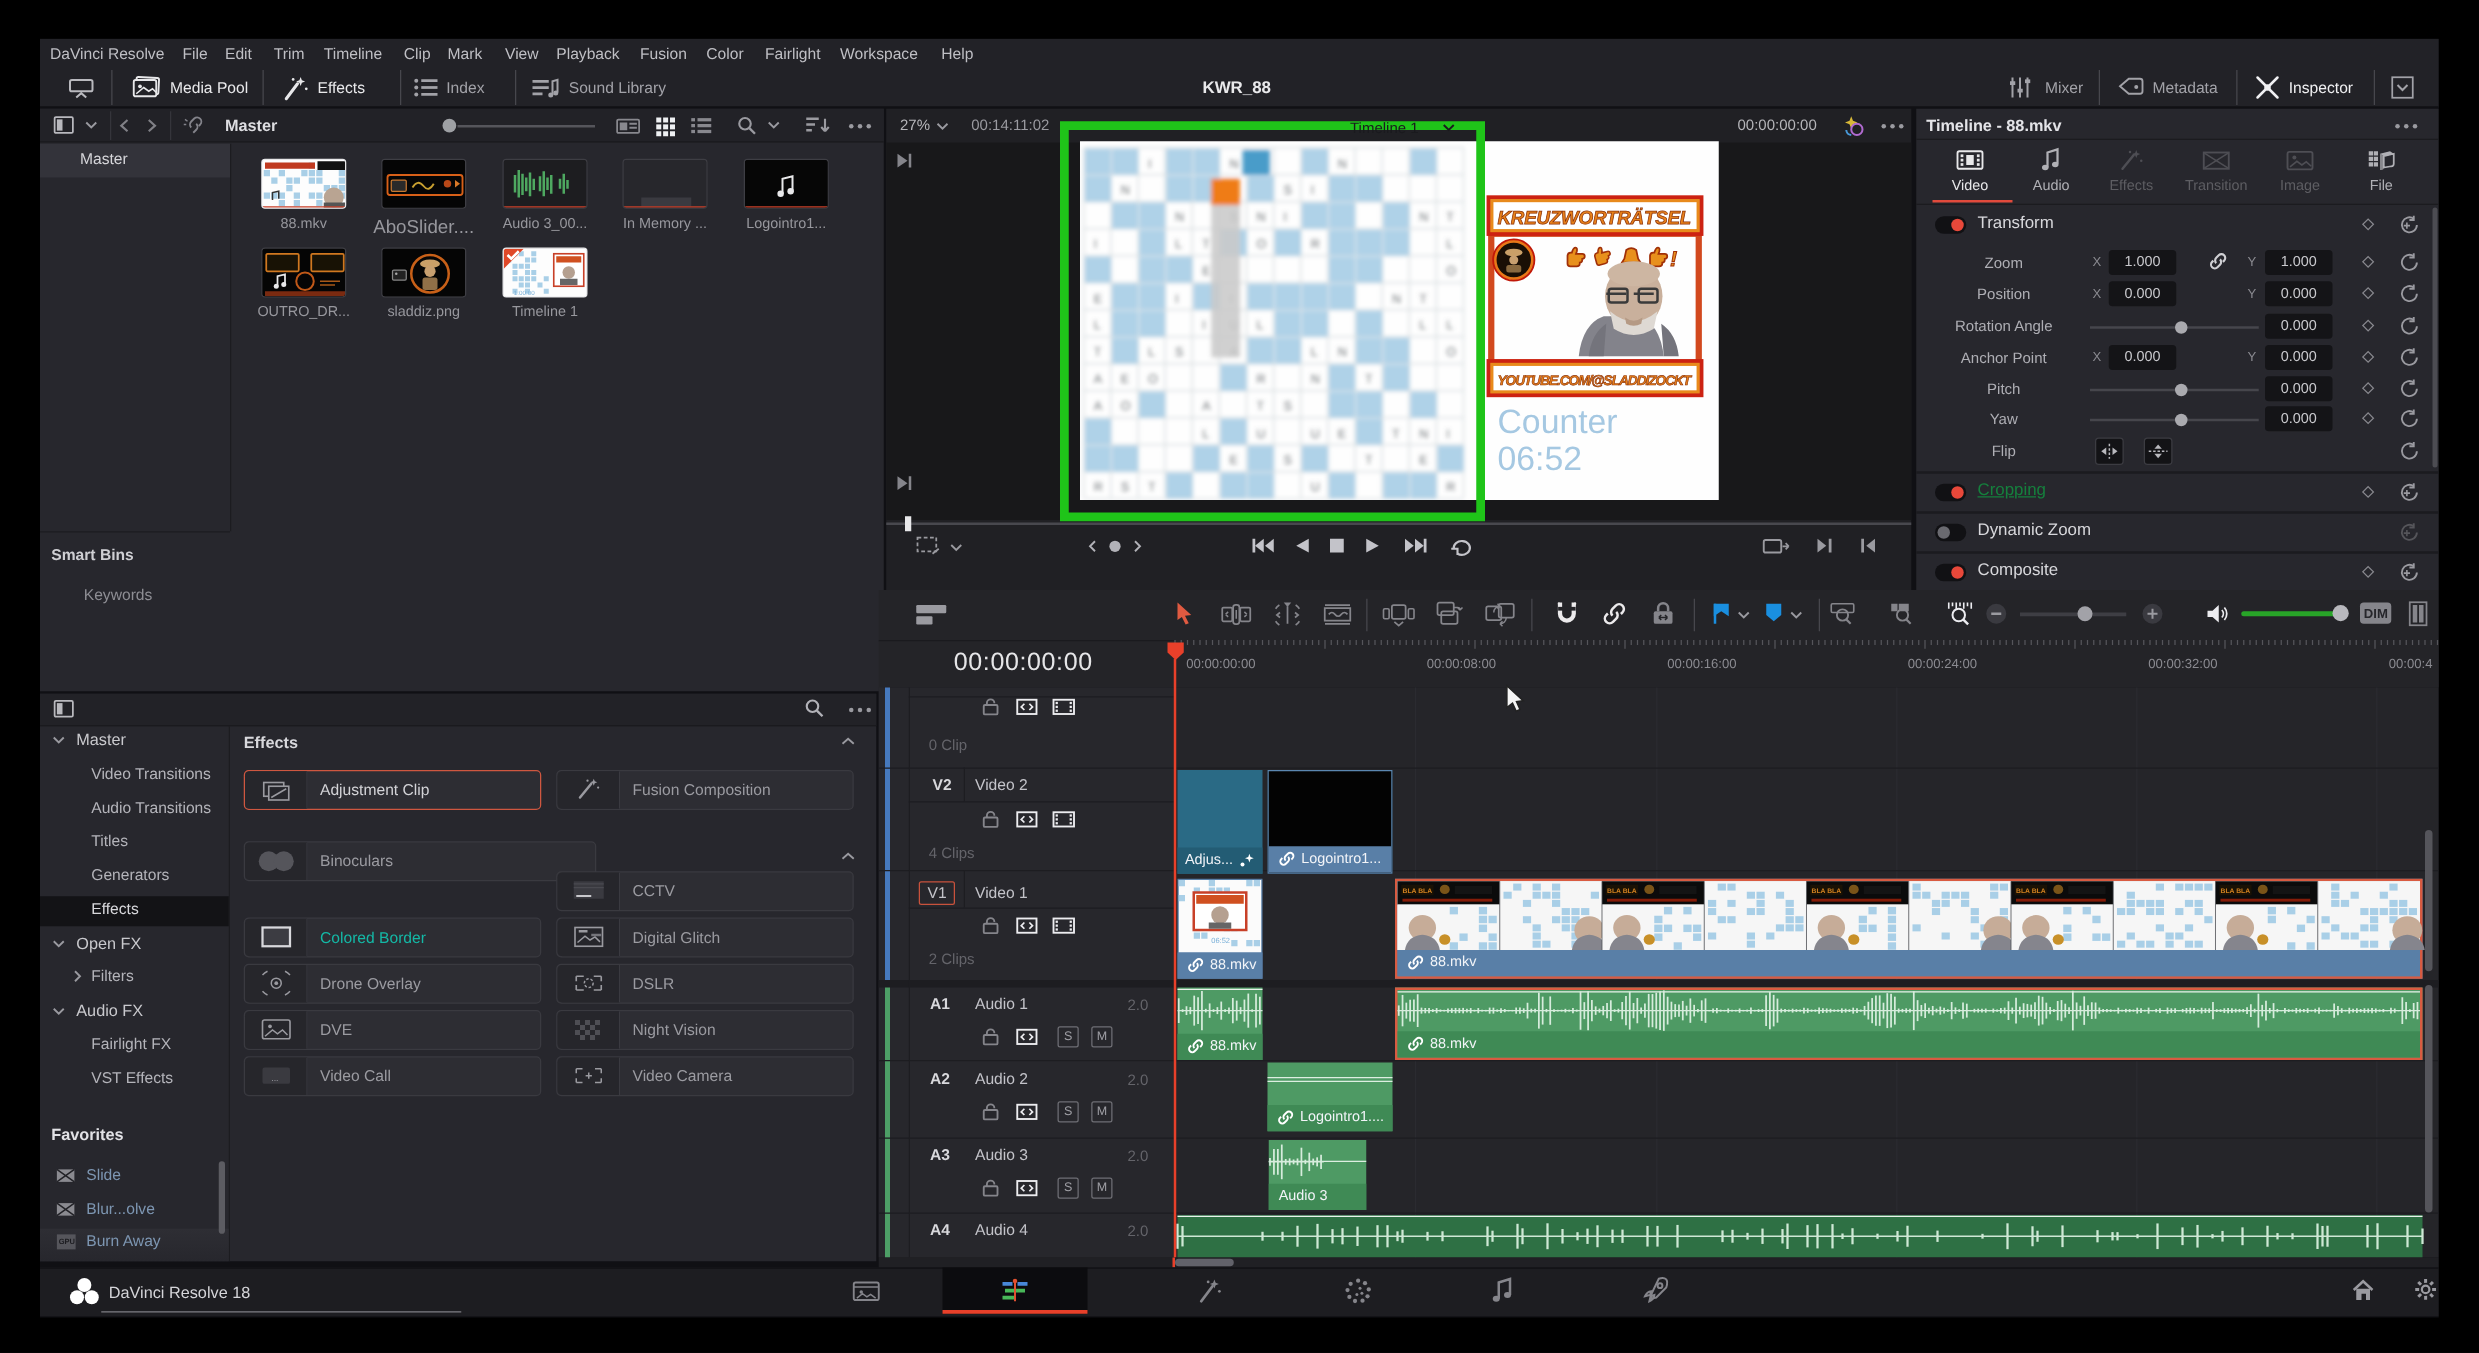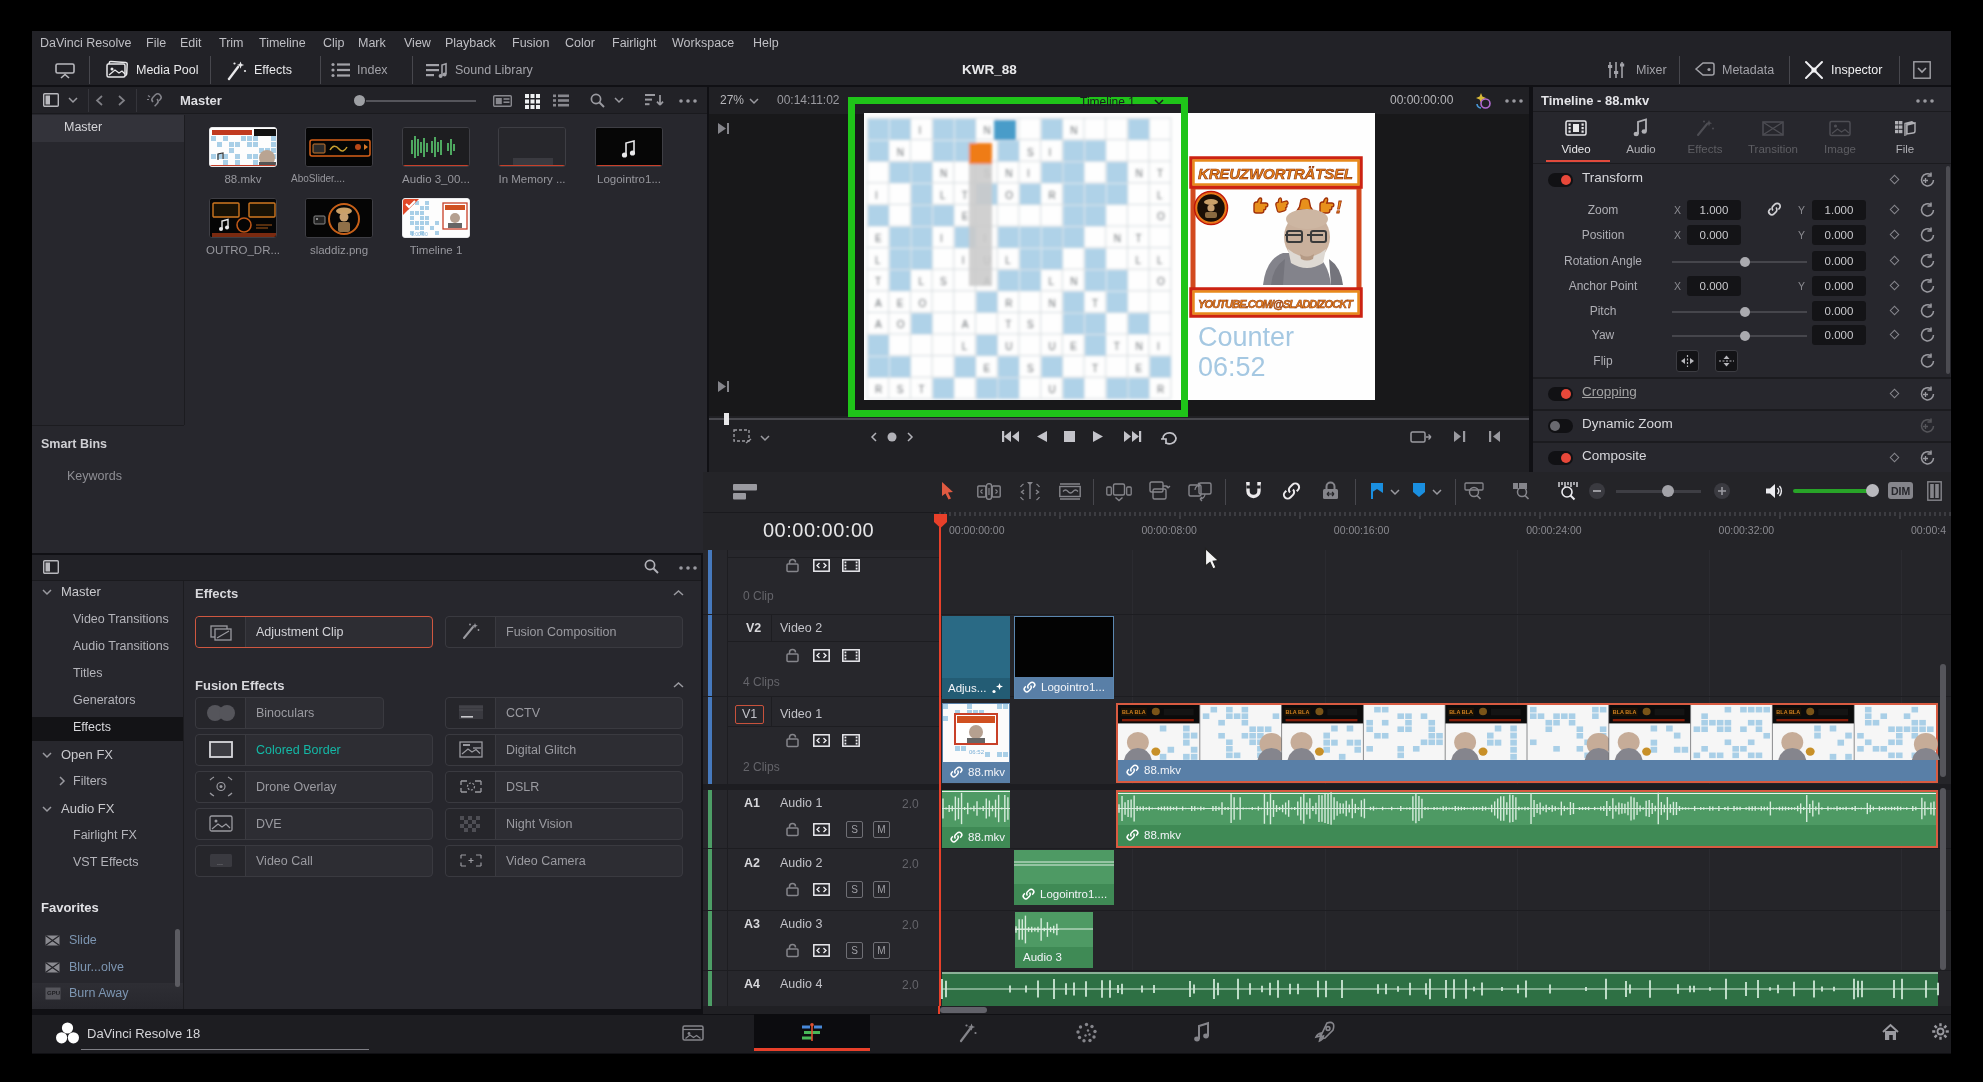--- a/index.html
+++ b/index.html
@@ -250,21 +250,21 @@
     <div class="abs" style="left:273px;top:96px;width:68px;height:40px;background:#0a0a0a;border:1px solid #3e3e44;border-radius:3px;overflow:hidden">
       <svg width="68" height="40" viewBox="0 0 68 40" style="left:0;top:0">
         <rect width="68" height="40" fill="#050505"></rect>
         <rect x="4" y="12" width="60" height="16" rx="2" fill="none" stroke="#d86018" stroke-width="1.5"></rect>
         <rect x="7" y="16" width="12" height="9" rx="1" fill="#2a2a2a" stroke="#c87830" stroke-width="1"></rect>
         <path d="M24 22 q4 -7 9 -1 q4 5 8 -2" stroke="#c8a030" stroke-width="1.5" fill="none"></path>
         <circle cx="52" cy="19" r="3" fill="#b84818"></circle>
         <path d="M58 16 l4 3 -4 3z" fill="#d87828"></path>
       </svg>
     </div>
-    <div class="txt" style="left:259px;top:142px;width:96px;text-align:left;font-size:10px;color:#97979d">AboSlider....</div>
+    <div class="txt" style="left:259px;top:142px;width:96px;text-align:center;font-size:15px;color:#97979d">AboSlider....</div>
     <div class="abs" style="left:370px;top:96px;width:68px;height:40px;background:#1d1d20;border:1px solid #3e3e44;border-radius:3px;overflow:hidden">
       <svg width="68" height="40" viewBox="0 0 68 40" style="left:0;top:0">
         <rect width="68" height="40" fill="#1d1d20"></rect>
         <g fill="#4ea860">
           <rect x="8" y="12" width="2" height="14"></rect>
           <rect x="11" y="8" width="2" height="22"></rect>
           <rect x="14" y="11" width="2" height="17"></rect>
           <rect x="17" y="14" width="2" height="11"></rect>
           <rect x="20" y="10" width="2" height="19"></rect>
           <rect x="23" y="15" width="2" height="9"></rect>
@@ -442,21 +442,21 @@
           <circle cx="24" cy="7.5" r="0.9" fill="#9a9aa0"></circle>
           <circle cx="32.5" cy="13" r="0.9" fill="#9a9aa0"></circle>
         </svg>
       </div>
       <div class="lb" style="color:#9b9ba1">Fusion Composition</div>
     </div>
     <div class="txt" style="left:163px;top:647px;font-size:13px;color:#d8d8dc;font-weight:bold;">Fusion Effects</div>
     <svg style="left:641px;top:651px;" width="11" height="6" viewBox="0 0 11 6">
       <path d="M1 5 L5.5 1 L10 5" fill="none" stroke="#9a9aa0" stroke-width="1.5"></path>
     </svg>
-    <div class="card" style="left:163px;top:666px;width:189px;">
+    <div class="card" style="left:163px;top:642px;width:282px;">
       <div class="ic">
         <svg width="50" height="30" viewBox="0 0 50 30" style="left:0;top:0">
           <circle cx="19" cy="15" r="8" fill="#55555b"></circle>
           <circle cx="31" cy="15" r="8" fill="#55555b"></circle>
         </svg>
       </div>
       <div class="lb" style="color:#9b9ba1">Binoculars</div>
     </div>
     <div class="card" style="left:413px;top:666px;width:238px;">
       <div class="ic">
@@ -999,21 +999,21 @@
       <path d="M4.5 8 L7.5 11.5 L10.5 8z" fill="#b8b8bd"></path>
     </svg>
     <svg style="left:1886px;top:322px;" width="16" height="16" viewBox="0 0 16 16">
       <path d="M13 3 a6 6 0 1 0 2.5 5" fill="none" stroke="#9a9aa0" stroke-width="1.5"></path>
       <path d="M13 0.5 v3.5 h-3.5" fill="none" stroke="#9a9aa0" stroke-width="1.5"></path>
     </svg>
     <div class="abs" style="left:1501px;top:346px;width:418px;height:2px;background:#1b1b1f"></div>
     <div class="tgl on" style="left:1516px;top:356px">
       <i></i>
     </div>
-    <div class="txt" style="left:1550px;top:353px;font-size:13.5px;color:#a3a3a3;font-weight:normal;text-decoration:underline;">Cropping</div>
+    <div class="txt" style="left:1550px;top:353px;font-size:13.5px;color:#15803d;font-weight:normal;text-decoration:underline;">Cropping</div>
     <div class="dia" style="left:1859px;top:359px;background:none;border:1.5px solid #87878d"></div>
     <svg style="left:1886px;top:355px;" width="16" height="16" viewBox="0 0 16 16">
       <path d="M13 3 a6 6 0 1 0 2.5 5" fill="none" stroke="#9a9aa0" stroke-width="1.5"></path>
       <path d="M13 0.5 v3.5 h-3.5" fill="none" stroke="#9a9aa0" stroke-width="1.5"></path>
       <path d="M7.5 6 v5 M5 8.5 h5" stroke="#9a9aa0" stroke-width="1.3"></path>
     </svg>
     <div class="abs" style="left:1501px;top:378px;width:418px;height:2px;background:#1b1b1f"></div>
     <div class="tgl off" style="left:1516px;top:388px">
       <i></i>
     </div>

